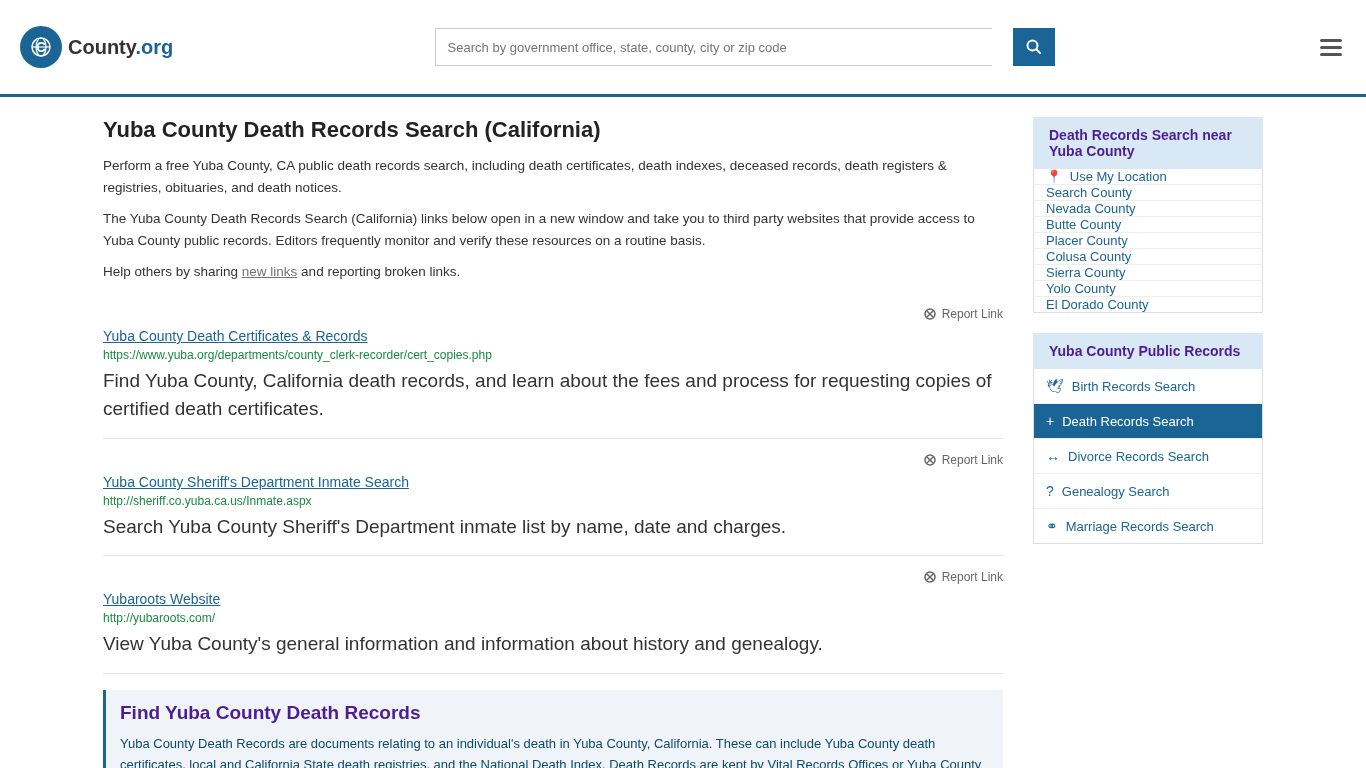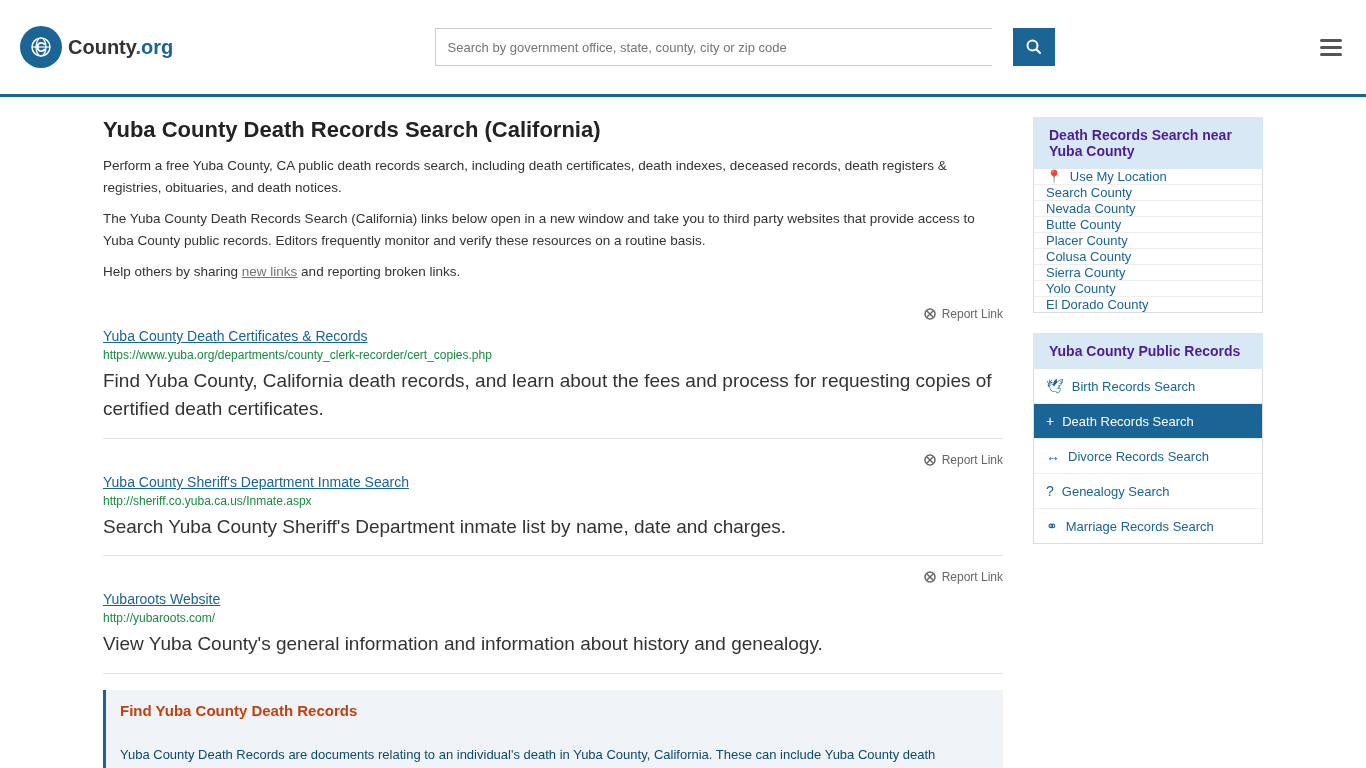--- a/index.html
+++ b/index.html
@@ -172,24 +172,24 @@
     }
 
     
     .find-section {
       background: #f0f4f8;
       padding: 12px 14px;
       margin-top: 16px;
       border-left: 3px solid #1a6496;
     }
     .find-section h3 {
-      font-size: 15px;
+      font-size: 19px;
       font-weight: bold;
-      color: #c2410c;
-      margin-bottom: 26px;
+      color: #4c1d95;
+      margin-bottom: 10px;
     }
     .find-section p {
       font-size: 13px;
       line-height: 1.6;
       color: #0c4a6e;
     }
 
     
     .sidebar {
       width: 230px;

